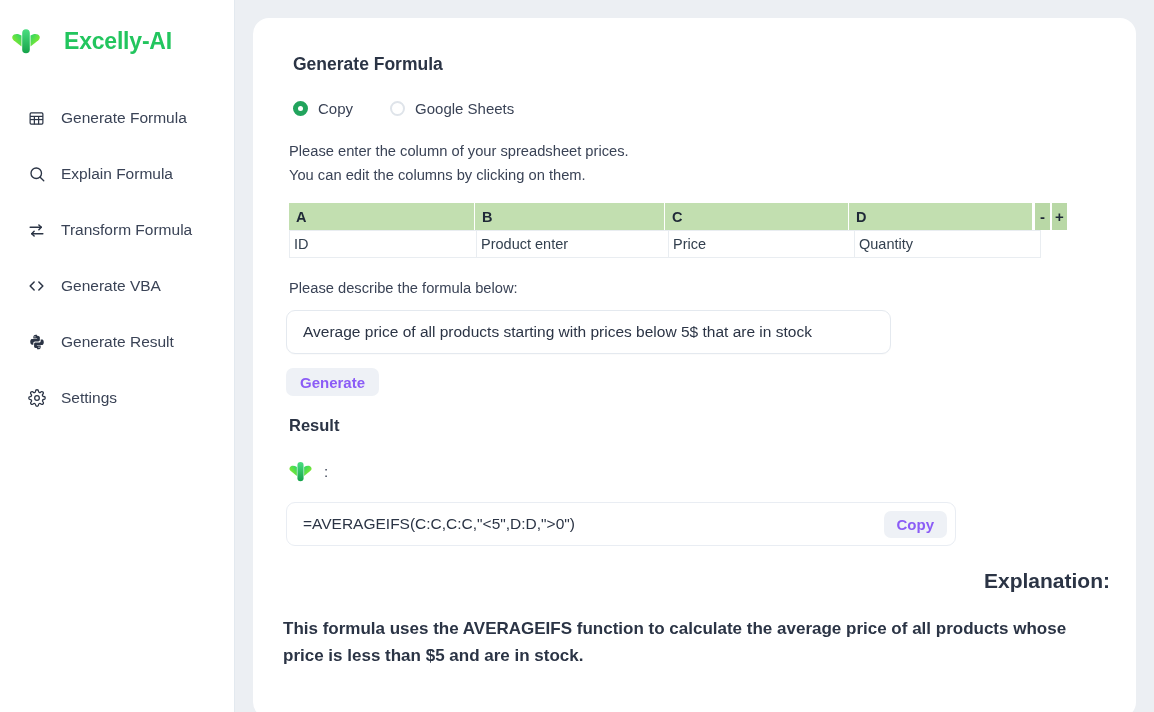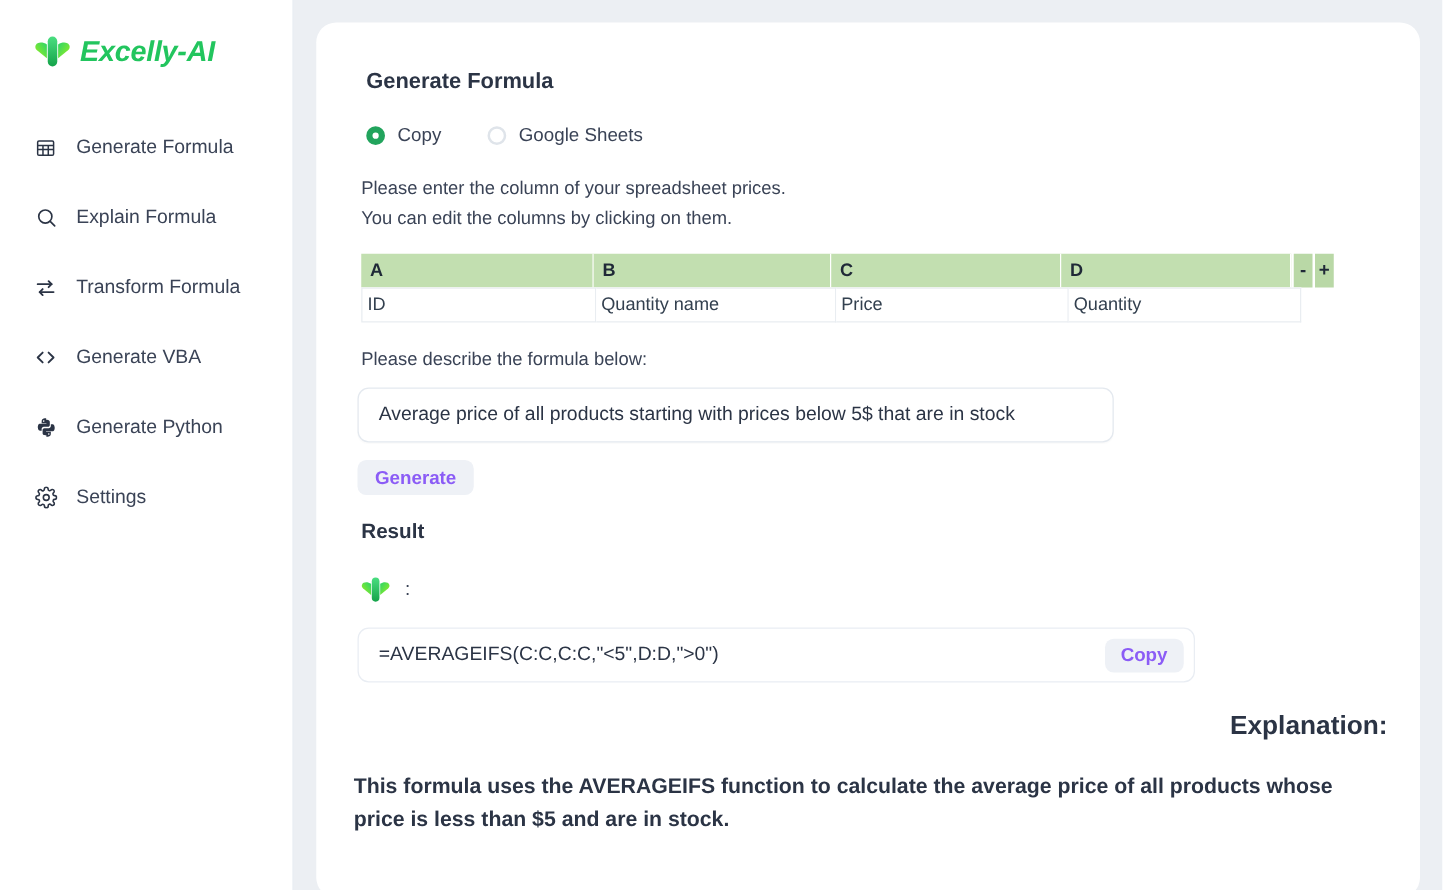--- a/index.html
+++ b/index.html
@@ -27,24 +27,23 @@
     width: 235px;
     min-width: 235px;
     height: 712px;
     background: #ffffff;
     border-right: 1px solid #e3e9ef;
     padding-top: 18px;
   }
   .brand {
     display: flex;
     align-items: center;
-    gap: 4px;
-    padding: 0 0 0 24px;
+    gap: 20px;
+    padding: 0 0 0 8px;
     height: 46px;
-    font-style: italic;
   }
   .brand-logo {
     width: 36px;
     height: 36px;
     flex: 0 0 36px;
     display: block;
   }
   .brand-name {
     font-size: 23px;
     font-weight: bold;
@@ -378,21 +377,21 @@
         <span class="nav-label">Generate VBA</span>
       </div>
 
       <div class="nav-item">
         <span class="nav-icon">
           <svg width="18" height="18" viewBox="0 0 24 24" fill="currentColor">
             <path d="M11.9 2.2c-2 0-3.7.4-4.3 1.3-.5.7-.5 1.6-.5 2.5v1.4h5.1v.7H5.6c-1 0-1.9.5-2.3 1.6-.5 1.3-.5 2.6 0 4 .4 1.1 1.1 1.8 2.1 1.8h1.7v-2c0-1.2 1-2.3 2.3-2.3h4.5c1 0 1.9-.9 1.9-1.9V6c0-1-.8-1.8-1.9-2-.7-.1-1.4-.2-2-.2zM9.3 4.2c.5 0 .9.4.9.9s-.4.9-.9.9-.9-.4-.9-.9.4-.9.9-.9z"></path>
             <path d="M12.1 21.8c2 0 3.7-.4 4.3-1.3.5-.7.5-1.6.5-2.5v-1.4h-5.1v-.7h6.6c1 0 1.9-.5 2.3-1.6.5-1.3.5-2.6 0-4-.4-1.1-1.1-1.8-2.1-1.8h-1.7v2c0 1.2-1 2.3-2.3 2.3H10c-1 0-1.9.9-1.9 1.9V18c0 1 .8 1.8 1.9 2 .7.1 1.4.2 2.1.2zm2.6-2c-.5 0-.9-.4-.9-.9s.4-.9.9-.9.9.4.9.9-.4.9-.9.9z"></path>
           </svg>
         </span>
-        <span class="nav-label">Generate Python</span>
+        <span class="nav-label">Generate Result</span>
       </div>
 
       <div class="nav-item">
         <span class="nav-icon">
           <svg width="18" height="18" viewBox="0 0 24 24" fill="none" stroke="currentColor" stroke-width="1.7">
             <circle cx="12" cy="12" r="3.1"></circle>
             <path d="M19.4 15a1.6 1.6 0 0 0 .3 1.8l.1.1a2 2 0 1 1-2.8 2.8l-.1-.1a1.6 1.6 0 0 0-1.8-.3 1.6 1.6 0 0 0-1 1.5V21a2 2 0 1 1-4 0v-.1A1.6 1.6 0 0 0 9 19.4a1.6 1.6 0 0 0-1.8.3l-.1.1a2 2 0 1 1-2.8-2.8l.1-.1a1.6 1.6 0 0 0 .3-1.8 1.6 1.6 0 0 0-1.5-1H3a2 2 0 1 1 0-4h.1A1.6 1.6 0 0 0 4.6 9a1.6 1.6 0 0 0-.3-1.8l-.1-.1a2 2 0 1 1 2.8-2.8l.1.1a1.6 1.6 0 0 0 1.8.3H9a1.6 1.6 0 0 0 1-1.5V3a2 2 0 1 1 4 0v.1a1.6 1.6 0 0 0 1 1.5 1.6 1.6 0 0 0 1.8-.3l.1-.1a2 2 0 1 1 2.8 2.8l-.1.1a1.6 1.6 0 0 0-.3 1.8V9a1.6 1.6 0 0 0 1.5 1H21a2 2 0 1 1 0 4h-.1a1.6 1.6 0 0 0-1.5 1z"></path>
           </svg>
         </span>
         <span class="nav-label">Settings</span>
@@ -423,21 +422,21 @@
         <div class="sheet-head">
           <div class="hcell col-a">A</div>
           <div class="hcell col-b">B</div>
           <div class="hcell col-c">C</div>
           <div class="hcell col-d">D</div>
           <div class="minus-cell">-</div>
           <div class="plus-cell">+</div>
         </div>
         <div class="sheet-body">
           <div class="bcell col-a">ID</div>
-          <div class="bcell col-b">Quantity name</div>
+          <div class="bcell col-b">Product enter</div>
           <div class="bcell col-c">Price</div>
           <div class="bcell col-d">Quantity</div>
         </div>
       </div>
 
       <div class="field-label">Please describe the formula below:</div>
 
       <div class="text-input" placeholder="Please describe the formula below">Average price of all products starting with prices below 5$ that are in stock</div>
 
       <button class="btn" id="generate-button">Generate</button>

